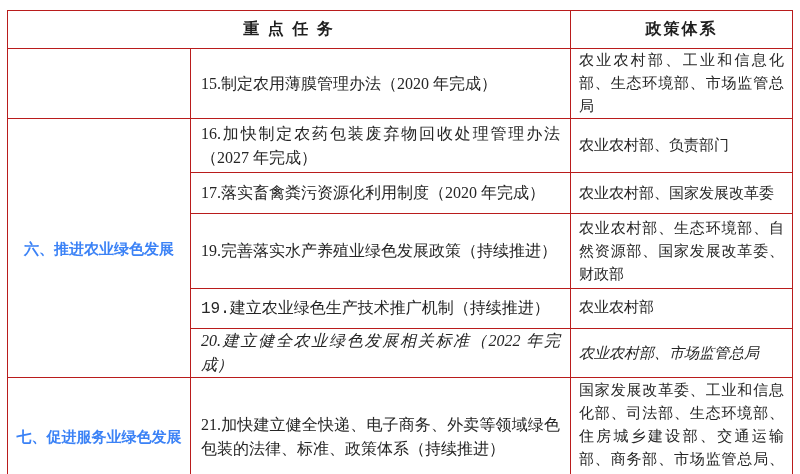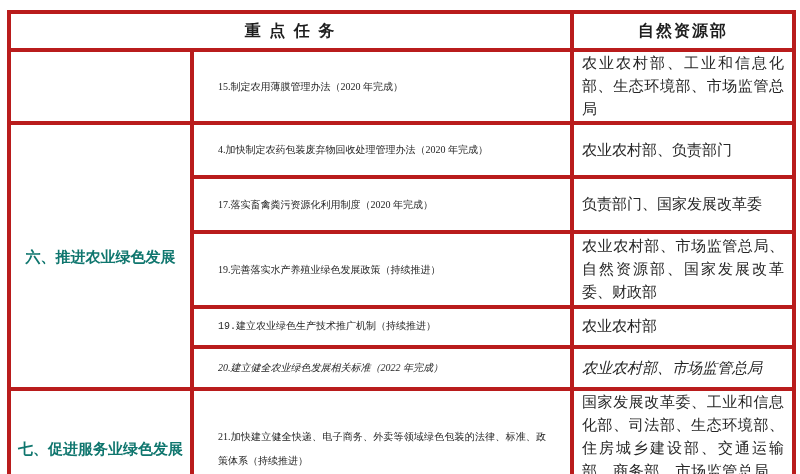--- a/index.html
+++ b/index.html
@@ -17,46 +17,46 @@
     width: 785px;
     border-collapse: collapse;
     table-layout: fixed;
     font-family: "Liberation Serif", "DejaVu Serif", serif;
     color: #262626;
   }
   .doc-table col.c1 { width: 183px; }
   .doc-table col.c2 { width: 380px; }
   .doc-table col.c3 { width: 222px; }
   .doc-table th, .doc-table td {
-    border: 4px solid #b91c1c;
+    border: 1px solid #b91c1c;
     vertical-align: middle;
     overflow: hidden;
   }
   .doc-table th {
     font-family: "Liberation Sans", "DejaVu Sans", sans-serif;
     font-weight: 700;
     font-size: 16px;
     text-align: center;
     letter-spacing: 2px;
     color: #1e1e1e;
     padding: 0 4px;
   }
   td.section {
     font-family: "Liberation Sans", "DejaVu Sans", sans-serif;
     font-weight: 700;
     font-size: 15px;
     text-align: center;
-    color: #0f766e;
+    color: #3b82f6;
     padding: 0 3px;
     line-height: 21px;
   }
   td.task {
-    font-size: 10px;
+    font-size: 16px;
     line-height: 24px;
-    padding: 0 24px;
+    padding: 0 10px;
     text-align: justify;
     text-justify: inter-character;
   }
   td.dept {
     font-size: 15px;
     line-height: 23px;
     padding: 0 8px;
     text-align: justify;
     text-justify: inter-character;
     margin-left: 11px;
@@ -67,43 +67,43 @@
 
 <table class="doc-table">
   <colgroup>
     <col class="c1">
     <col class="c2">
     <col class="c3">
   </colgroup>
   <tbody>
     <tr style="height:38px;">
       <th colspan="2">重 点 任 务</th>
-      <th>自然资源部</th>
+      <th>政策体系</th>
     </tr>
 
     <tr style="height:50px;">
       <td class="section"></td>
       <td class="task">15.制定农用薄膜管理办法（2020 年完成）</td>
       <td class="dept">农业农村部、工业和信息化部、生态环境部、市场监管总局</td>
     </tr>
 
     <tr style="height:54px;">
       <td class="section" rowspan="5">六、推进农业绿色发展</td>
-      <td class="task">4.加快制定农药包装废弃物回收处理管理办法（2020 年完成）</td>
+      <td class="task">16.加快制定农药包装废弃物回收处理管理办法（2027 年完成）</td>
       <td class="dept">农业农村部、负责部门</td>
     </tr>
 
-    <tr style="height:55px;">
+    <tr style="height:41px;">
       <td class="task">17.落实畜禽粪污资源化利用制度（2020 年完成）</td>
-      <td class="dept">负责部门、国家发展改革委</td>
+      <td class="dept">农业农村部、国家发展改革委</td>
     </tr>
 
     <tr style="height:75px;">
       <td class="task">19.完善落实水产养殖业绿色发展政策（持续推进）</td>
-      <td class="dept">农业农村部、市场监管总局、自然资源部、国家发展改革委、财政部</td>
+      <td class="dept">农业农村部、生态环境部、自然资源部、国家发展改革委、财政部</td>
     </tr>
 
     <tr style="height:40px;font-family:Liberation Mono, monospace;">
       <td class="task">19.建立农业绿色生产技术推广机制（持续推进）</td>
       <td class="dept">农业农村部</td>
     </tr>
 
     <tr style="height:42px;font-style:italic;">
       <td class="task">20.建立健全农业绿色发展相关标准（2022 年完成）</td>
       <td class="dept">农业农村部、市场监管总局</td>

